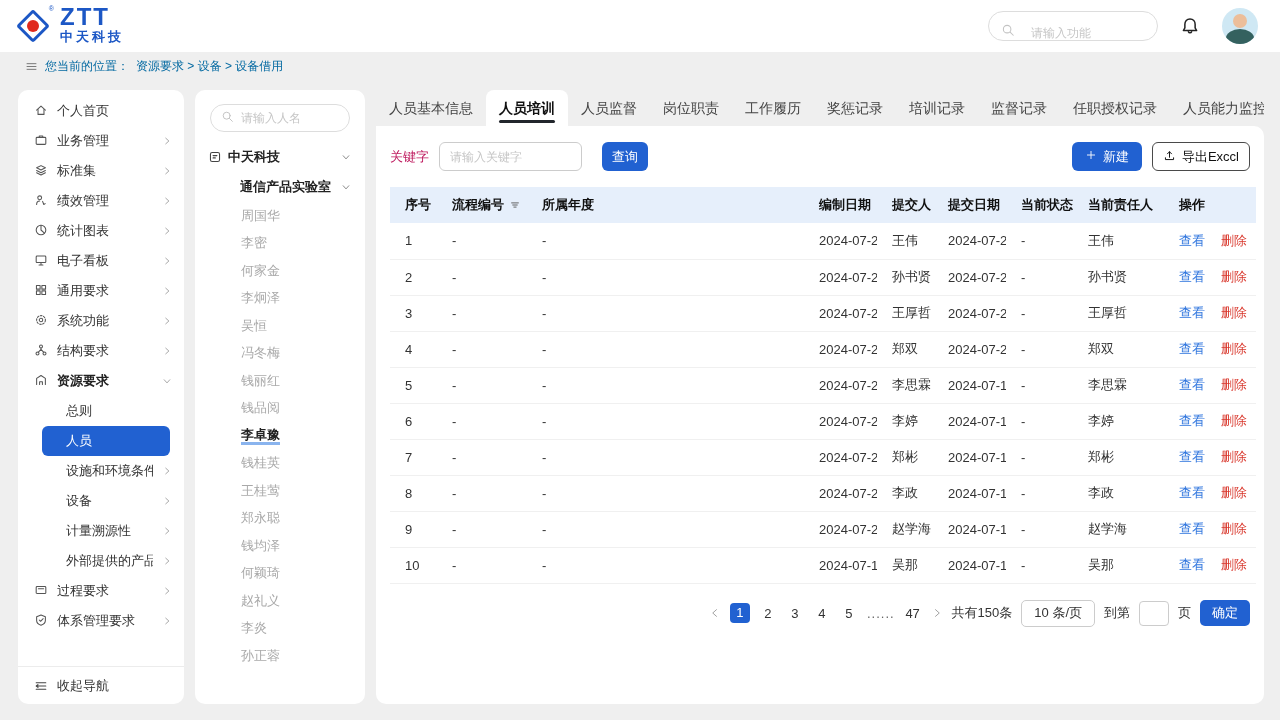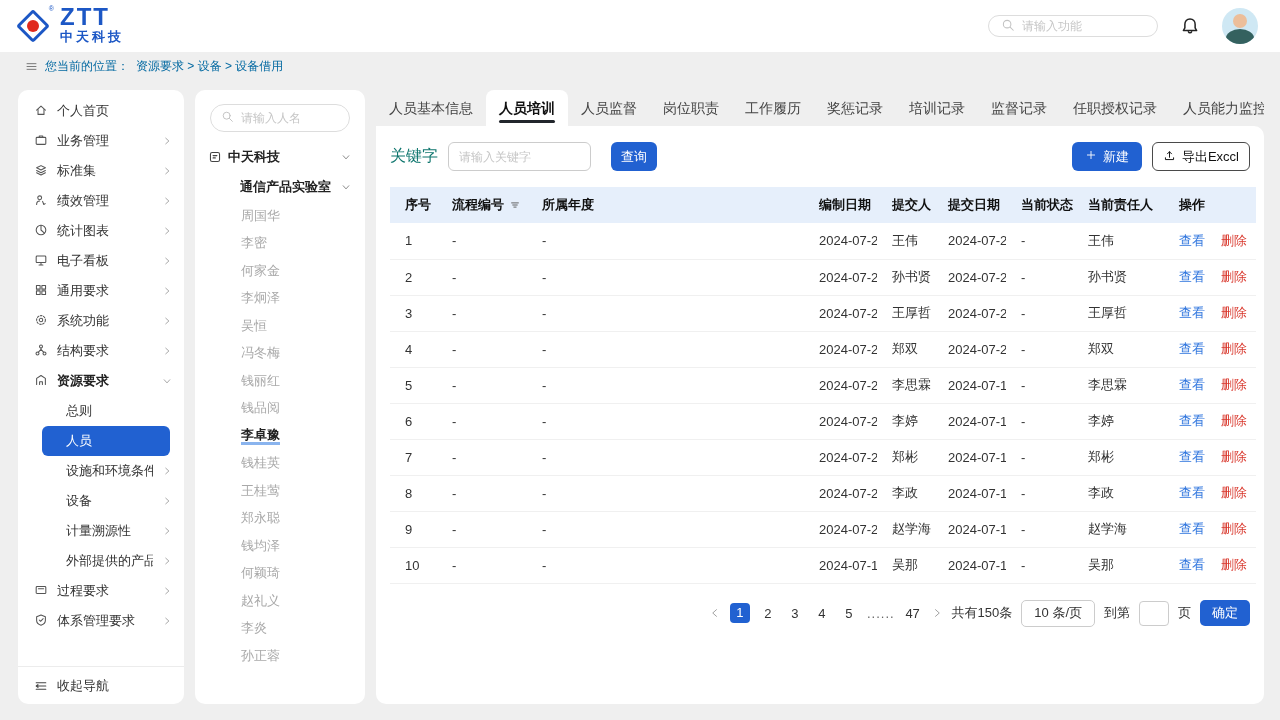--- a/index.html
+++ b/index.html
@@ -9,21 +9,21 @@
   
   .topbar { height:52px; background:#fff; display:flex; align-items:center; justify-content:space-between; padding:0 22px 0 14px; }
   .logo { display:flex; align-items:center; gap:8px; }
   .logo-mark { position:relative; width:38px; height:38px; }
   .logo-mark .diamond { position:absolute; left:7px; top:7px; width:24px; height:24px; border:3px solid #1c57c5; transform:rotate(45deg); border-radius:3px; background:#fff; }
   .logo-mark .dot { position:absolute; left:13px; top:13px; width:12px; height:12px; background:#e02a1d; border-radius:50%; }
   .logo-mark .reg { position:absolute; right:-2px; top:-2px; font-size:7px; color:#1c57c5; }
   .logo-txt .ztt { color:#1c57c5; font-weight:800; font-size:24px; line-height:22px; letter-spacing:2px; }
   .logo-txt .sub { color:#1c57c5; font-weight:700; font-size:13px; letter-spacing:3px; }
   .top-right { display:flex; align-items:center; gap:22px; }
-  .top-search { display:flex; align-items:center; gap:7px; width:170px; height:22px; border:1px solid #ddd; border-radius:15px; padding:0 12px; color:#c3c3c3; }
+  .top-search { display:flex; align-items:flex-end; gap:16px; width:170px; height:30px; border:1px solid #ddd; border-radius:15px; padding:0 12px; color:#c3c3c3; }
   .top-search input { border:none; outline:none; width:110px; font-size:12px; color:#666; background:transparent; }
   .top-search input::placeholder { color:#c6c6c6; }
   .bell { color:#222; display:flex; }
   .avatar { width:36px; height:36px; border-radius:50%; background:#cfe8f4; position:relative; overflow:hidden; }
   .avatar .av-head { position:absolute; left:11px; top:6px; width:14px; height:14px; border-radius:50%; background:#ecbe9a; }
   .avatar .av-body { position:absolute; left:4px; top:21px; width:28px; height:18px; border-radius:50% 50% 0 0; background:#34615f; }
 
   
   .crumb { height:28px; display:flex; align-items:center; gap:7px; padding-left:25px; font-size:12px; color:#0369a1; }
   .crumb-ic { display:flex; color:#777; }
@@ -60,21 +60,21 @@
 
   
   .tabbar { height:36px; display:flex; white-space:nowrap; overflow:hidden; }
   .tab { padding:0 13px; line-height:36px; font-size:14px; color:#444; cursor:pointer; flex:none; position:relative; }
   .tab.active { background:#fff; border-radius:8px 8px 0 0; color:#111; font-weight:700; }
   .tab.active::after { content:""; position:absolute; left:50%; transform:translateX(-50%); bottom:3px; width:56px; height:3px; border-radius:2px; background:#22262c; }
 
   
   .panel { flex:1; background:#fff; border-radius:0 10px 10px 10px; padding:16px 14px; overflow:hidden; }
   .toolbar { display:flex; align-items:center; gap:10px; margin-bottom:16px; }
-  .kw-label { font-size:16px; color:#0f766e; }
+  .kw-label { font-size:13px; color:#be185d; }
   .kw-input { width:143px; height:29px; border:1px solid #ccc; border-radius:6px; padding:0 10px; font-size:12px; outline:none; color:#333; }
   .kw-input::placeholder { color:#c6c6c6; }
   .btn-primary { height:29px; background:#2161d1; color:#fff; border:none; border-radius:6px; font-size:13px; cursor:pointer; display:flex; align-items:center; justify-content:center; gap:6px; font-family:inherit; }
   .btn-query { width:46px; margin-left:10px; }
   .flex-spacer { flex:1; }
   .btn-new { padding:0 13px; }
   .btn-outline { height:29px; background:#fff; border:1.5px solid #4a4a4a; border-radius:6px; color:#111; font-size:13px; padding:0 10px; display:flex; align-items:center; gap:6px; cursor:pointer; font-family:inherit; }
 
   
   table.report { width:100%; border-collapse:collapse; table-layout:fixed; font-size:13px; }

